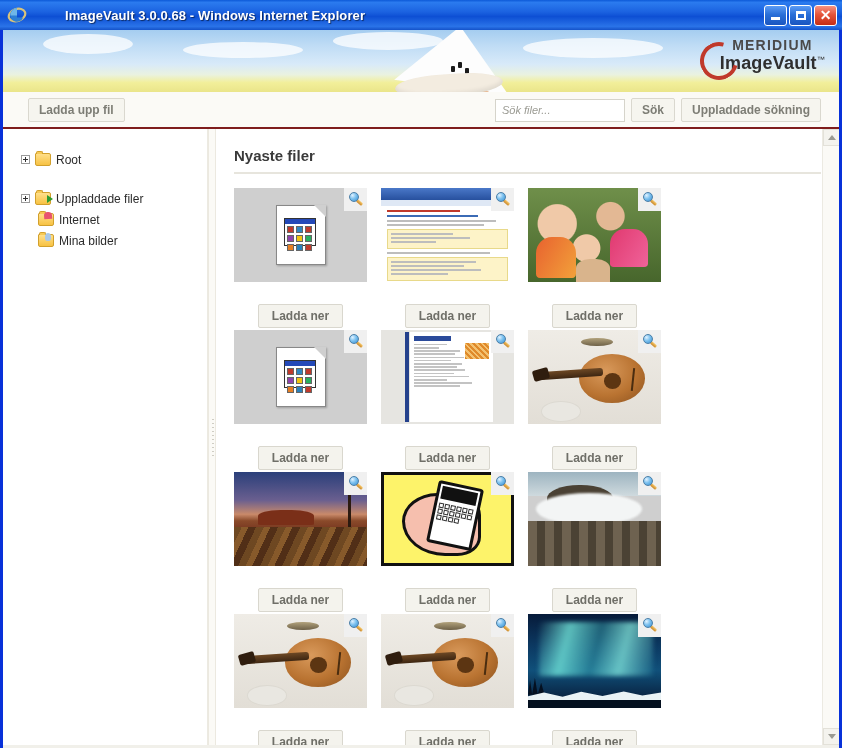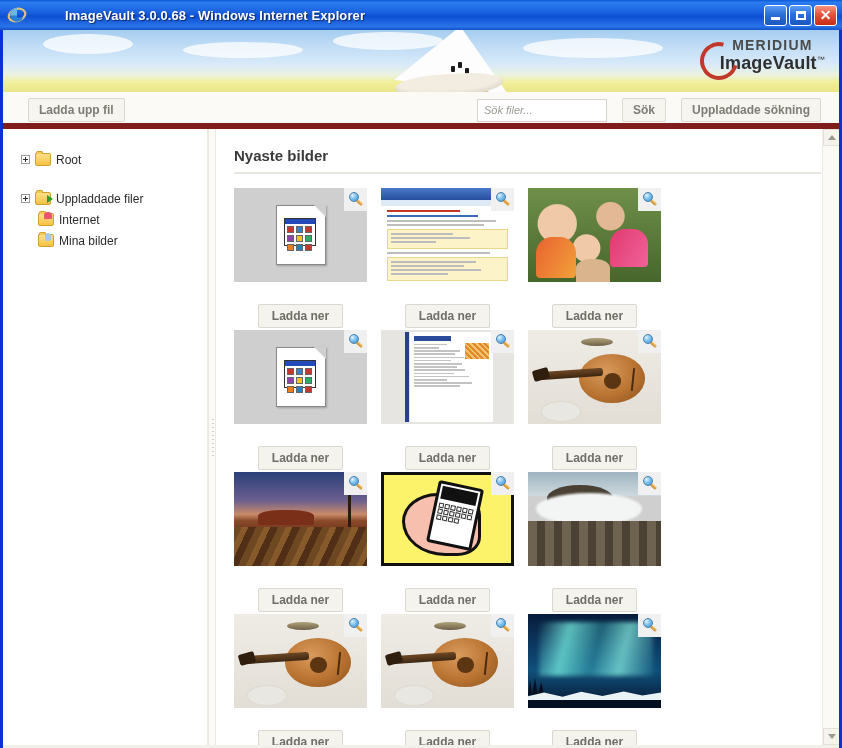--- a/index.html
+++ b/index.html
@@ -86,30 +86,30 @@
   }
   .logo-iv{
     color:#2f2f2f;font-size:18px;font-weight:bold;letter-spacing:.2px;
     margin-top:2px;padding-left:14px;
   }
   .logo-tm{font-size:8px;vertical-align:super;font-weight:normal;}
 
   
   .toolbar{
     position:relative;width:836px;height:37px;background:#fbfaf6;
-    border-bottom:6px solid #7f1d1d;box-sizing:border-box;padding-left:25px;
+    border-bottom:2px solid #7f1d1d;box-sizing:border-box;padding-left:25px;
   }
   .btn{
     background:#f6f5ef;border:1px solid #dad8cf;border-radius:2px;
     font-size:12px;font-weight:bold;color:#7d7d75;
     font-family:"Liberation Sans",sans-serif;
     padding:4px 10px;cursor:default;box-sizing:border-box;
   }
   .upload-btn{position:absolute;left:25px;top:6px;}
-  .search-wrap{position:absolute;right:18px;top:6px;display:flex;gap:15px;align-items:center;}
+  .search-wrap{position:absolute;right:18px;top:6px;display:flex;gap:6px;align-items:center;}
   .search-input{
     width:130px;height:23px;border:1px solid #d6d4cb;background:#fff;
     font-size:11px;font-style:italic;color:#9b9b93;padding:0 6px;
     font-family:"Liberation Sans",sans-serif;box-sizing:border-box;
   }
   .search-input::placeholder{color:#9b9b93;font-style:italic;}
 
   
   .main{
     position:relative;width:836px;height:616px;display:flex;
@@ -413,21 +413,21 @@
           </div>
         </div>
       </div>
 
       <div class="splitter">
         <div class="grip"></div>
       </div>
 
       <div class="content">
         <div class="content-inner">
-          <div class="page-title">Nyaste bilder</div>
+          <div class="page-title">Nyaste filer</div>
           <div class="rule"></div>
           <div class="grid" id="thumb-grid">
               <div class="cell">
                 <div class="thumb-box">
                   <div class="doc-icon">
                     <div class="doc-win">
                       <div class="doc-win-bar"></div>
                       <div class="doc-cells">
                         <span class="dc" style="background:#c0392b"></span>
                         <span class="dc" style="background:#2e86c1"></span>

